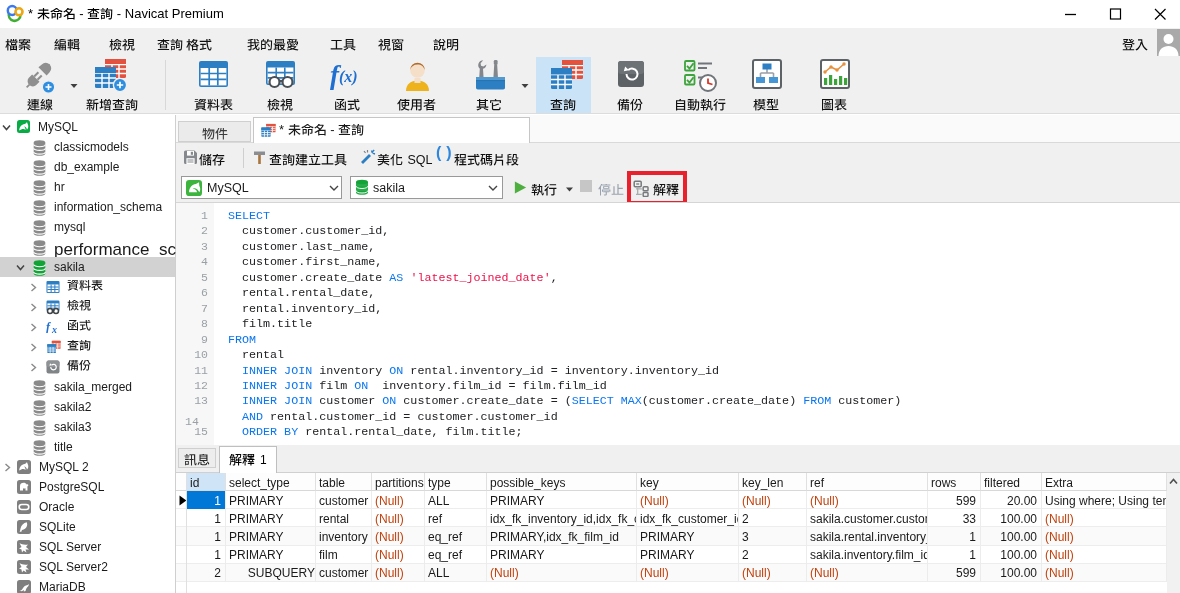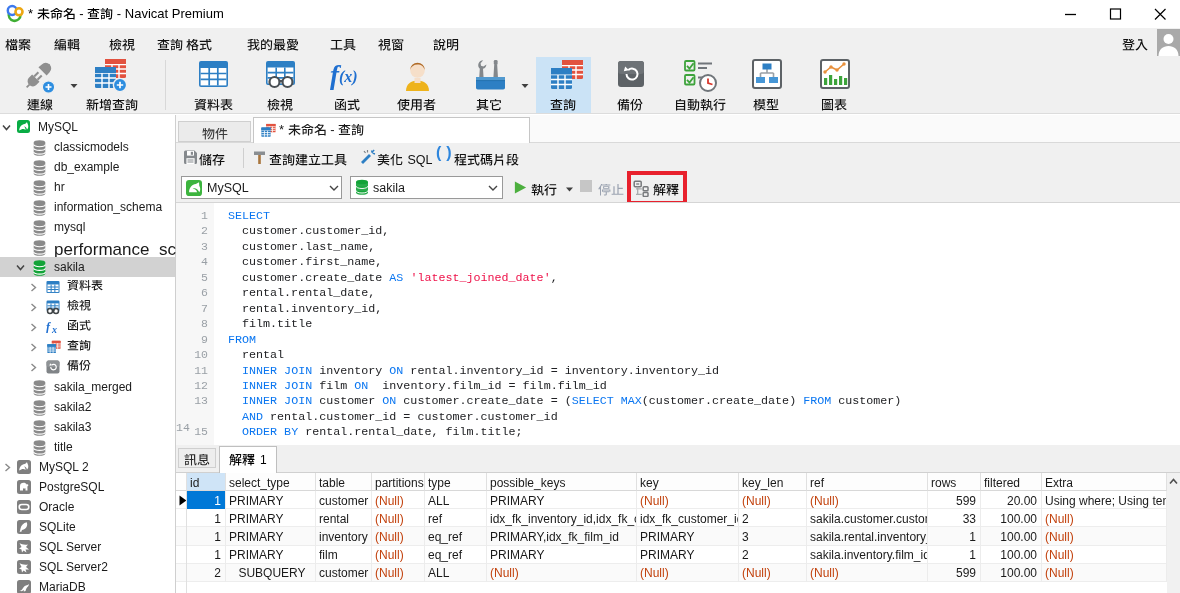--- a/index.html
+++ b/index.html
@@ -569,21 +569,21 @@
     <div class="abs" style="left:0;top:129.6px;width:38px;text-align:right;padding-right:6px;font:11.5px 'Liberation Mono',monospace;color:#9aa0a6">9</div>
     <pre class="abs code" style="left:52px;top:129.6px"><i>FROM</i></pre>
     <div class="abs" style="left:0;top:145.0px;width:38px;text-align:right;padding-right:6px;font:11.5px 'Liberation Mono',monospace;color:#9aa0a6">10</div>
     <pre class="abs code" style="left:52px;top:145.0px">  rental</pre>
     <div class="abs" style="left:0;top:160.5px;width:38px;text-align:right;padding-right:6px;font:11.5px 'Liberation Mono',monospace;color:#9aa0a6">11</div>
     <pre class="abs code" style="left:52px;top:160.5px">  <i>INNER JOIN</i> inventory <i>ON</i> rental.inventory_id = inventory.inventory_id</pre>
     <div class="abs" style="left:0;top:175.9px;width:38px;text-align:right;padding-right:6px;font:11.5px 'Liberation Mono',monospace;color:#9aa0a6">12</div>
     <pre class="abs code" style="left:52px;top:175.9px">  <i>INNER JOIN</i> film <i>ON</i>  inventory.film_id = film.film_id</pre>
     <div class="abs" style="left:0;top:191.4px;width:38px;text-align:right;padding-right:6px;font:11.5px 'Liberation Mono',monospace;color:#9aa0a6">13</div>
     <pre class="abs code" style="left:52px;top:191.4px">  <i>INNER JOIN</i> customer <i>ON</i> customer.create_date = (<i>SELECT</i> <i>MAX</i>(customer.create_date) <i>FROM</i> customer)</pre>
-    <div class="abs" style="left:0;top:218px;width:38px;text-align:left;padding-right:6px;font:11.5px 'Liberation Mono',monospace;color:#9aa0a6">14</div>
+    <div class="abs" style="left:0;top:212px;width:38px;text-align:center;padding-right:6px;font:11.5px 'Liberation Mono',monospace;color:#9aa0a6">14</div>
     <pre class="abs code" style="left:52px;top:206.8px">  <i>AND</i> rental.customer_id = customer.customer_id</pre>
     <div class="abs" style="left:0;top:222.3px;width:38px;text-align:right;padding-right:6px;font:11.5px 'Liberation Mono',monospace;color:#9aa0a6">15</div>
     <pre class="abs code" style="left:52px;top:222.3px">  <i>ORDER BY</i> rental.rental_date, film.title;</pre>
   </div>
 
 <div class="abs" style="left:176px;top:445px;width:1004px;height:28px;background:#f0f0f0;border-bottom:1px solid #d0d0d0">
   <div class="abs cjk" style="left:2px;top:3px;width:38px;height:20px;background:#ededed;border:1px solid #cfcfcf;text-align:center;padding-top:1px;color:#2a2a2a"><svg style="vertical-align:-3.9px" width="26.0" height="14" viewBox="0 0 26.0 14">
         <path d="M1.1 3.4H4.8V4.3H1.1ZM1.1 5.1H4.8V6.0H1.1ZM0.6 1.6H5.3V2.6H0.6ZM1.6 6.9H4.8V10.7H1.6V9.8H3.9V7.8H1.6ZM1.1 6.9H2.0V11.3H1.1ZM1.9 -0.2 2.8 -0.6Q3.0 -0.2 3.3 0.3Q3.5 0.7 3.7 1.1L2.8 1.6Q2.7 1.2 2.4 0.7Q2.2 0.2 1.9 -0.2ZM5.3 5.0H9.6V6.1H5.3ZM10.0 0.2H11.2Q11.2 1.4 11.2 2.6Q11.2 3.8 11.2 4.9Q11.2 6.0 11.2 6.9Q11.2 7.9 11.3 8.6Q11.4 9.3 11.5 9.7Q11.6 10.1 11.8 10.1Q11.8 10.1 11.8 9.9Q11.9 9.6 11.9 9.2Q11.9 8.8 12.0 8.4Q12.1 8.5 12.2 8.7Q12.3 8.9 12.4 9.0Q12.5 9.2 12.6 9.3Q12.5 10.2 12.3 10.7Q12.2 11.2 11.9 11.3Q11.6 11.4 11.3 11.3Q10.9 11.1 10.6 10.5Q10.4 9.8 10.3 8.8Q10.1 7.7 10.1 6.4Q10.0 5.0 10.0 3.4Q10.0 1.9 10.0 0.2ZM7.0 0.9H8.0V11.5H7.0ZM5.4 0.2H10.6V1.3H5.4ZM16.6 3.3V4.2H22.3V3.3ZM16.6 5.1V6.0H22.3V5.1ZM16.6 1.5V2.4H22.3V1.5ZM15.5 0.6H23.5V6.9H15.5ZM18.9 -0.7 20.3 -0.5Q20.1 -0.1 19.9 0.3Q19.7 0.7 19.5 1.0L18.4 0.8Q18.6 0.5 18.7 0.1Q18.9 -0.4 18.9 -0.7ZM16.4 7.7H17.5V9.8Q17.5 10.0 17.7 10.1Q17.9 10.2 18.5 10.2Q18.6 10.2 18.9 10.2Q19.1 10.2 19.4 10.2Q19.8 10.2 20.1 10.2Q20.4 10.2 20.7 10.2Q21.0 10.2 21.2 10.2Q21.5 10.2 21.7 10.1Q21.8 10.0 21.9 9.7Q22.0 9.3 22.0 8.7Q22.1 8.8 22.3 8.9Q22.5 9.0 22.7 9.0Q22.9 9.1 23.1 9.1Q23.0 10.0 22.8 10.4Q22.6 10.9 22.3 11.1Q21.9 11.2 21.2 11.2Q21.1 11.2 20.8 11.2Q20.6 11.2 20.2 11.2Q19.8 11.2 19.4 11.2Q19.1 11.2 18.8 11.2Q18.5 11.2 18.4 11.2Q17.6 11.2 17.2 11.1Q16.7 11.0 16.5 10.7Q16.4 10.3 16.4 9.8ZM18.4 7.3 19.3 6.8Q19.6 7.1 20.0 7.4Q20.3 7.8 20.6 8.1Q20.9 8.5 21.0 8.8L20.1 9.4Q20.0 9.1 19.7 8.7Q19.4 8.3 19.1 8.0Q18.7 7.6 18.4 7.3ZM22.8 7.9 23.9 7.4Q24.2 7.9 24.5 8.3Q24.8 8.8 25.0 9.3Q25.2 9.7 25.3 10.1L24.2 10.6Q24.1 10.2 23.9 9.8Q23.7 9.3 23.4 8.8Q23.1 8.3 22.8 7.9ZM14.8 7.7 15.8 8.1Q15.7 8.5 15.5 9.0Q15.3 9.5 15.0 10.0Q14.8 10.5 14.6 10.9L13.5 10.3Q13.8 10.0 14.0 9.5Q14.3 9.1 14.5 8.6Q14.7 8.1 14.8 7.7Z" fill="currentColor"></path>
       </svg></div>
   <div class="abs cjk" style="left:43px;top:1px;width:58px;height:27px;background:#fff;border:1px solid #bfbfbf;border-bottom:none;text-align:center;padding-top:3px;color:#000"><svg style="vertical-align:-3.9px" width="26.0" height="14" viewBox="0 0 26.0 14">
@@ -723,21 +723,21 @@
     <div class="abs" style="left:752px;top:75.1px;width:52px;padding-right:4px;text-align:right;font-size:12px;color:#1a1a1a;white-space:nowrap;overflow:hidden">1</div>
     <div class="abs" style="left:805px;top:72.6px;width:61px;height:18.2px;border-right:1px solid #ececec;"></div>
     <div class="abs" style="left:805px;top:75.1px;width:60px;padding-right:4px;text-align:right;font-size:12px;color:#1a1a1a;white-space:nowrap;overflow:hidden">100.00</div>
     <div class="abs" style="left:866px;top:72.6px;width:125px;height:18.2px;border-right:1px solid #ececec;"></div>
     <div class="abs" style="left:866px;top:75.1px;width:124px;padding-left:3px;text-align:left;font-size:12px;color:#1a1a1a;white-space:nowrap;overflow:hidden"><n>(Null)</n></div>
     <div class="abs" style="left:0;top:90.8px;width:1004px;height:18.2px;background:#fafafa;border-bottom:1px solid #ededed"></div>
     <div class="abs" style="left:0px;top:90.8px;width:11px;height:18.2px;border-right:1px solid #ececec;"></div>
     <div class="abs" style="left:11px;top:90.8px;width:39px;height:18.2px;border-right:1px solid #ececec;"></div>
     <div class="abs" style="left:11px;top:93.3px;width:38px;padding-right:4px;text-align:right;font-size:12px;color:#1a1a1a;white-space:nowrap;overflow:hidden">2</div>
     <div class="abs" style="left:50px;top:90.8px;width:90px;height:18.2px;border-right:1px solid #ececec;"></div>
-    <div class="abs" style="left:50px;top:93.3px;width:89px;padding-left:3px;text-align:center;font-size:12px;color:#1a1a1a;white-space:nowrap;overflow:hidden">SUBQUERY</div>
+    <div class="abs" style="left:50px;top:93.3px;width:89px;padding-left:3px;text-align:right;font-size:12px;color:#1a1a1a;white-space:nowrap;overflow:hidden">SUBQUERY</div>
     <div class="abs" style="left:140px;top:90.8px;width:56px;height:18.2px;border-right:1px solid #ececec;"></div>
     <div class="abs" style="left:140px;top:93.3px;width:55px;padding-left:3px;text-align:left;font-size:12px;color:#1a1a1a;white-space:nowrap;overflow:hidden">customer</div>
     <div class="abs" style="left:196px;top:90.8px;width:53px;height:18.2px;border-right:1px solid #ececec;"></div>
     <div class="abs" style="left:196px;top:93.3px;width:52px;padding-left:3px;text-align:left;font-size:12px;color:#1a1a1a;white-space:nowrap;overflow:hidden"><n>(Null)</n></div>
     <div class="abs" style="left:249px;top:90.8px;width:62px;height:18.2px;border-right:1px solid #ececec;"></div>
     <div class="abs" style="left:249px;top:93.3px;width:61px;padding-left:3px;text-align:left;font-size:12px;color:#1a1a1a;white-space:nowrap;overflow:hidden">ALL</div>
     <div class="abs" style="left:311px;top:90.8px;width:150px;height:18.2px;border-right:1px solid #ececec;"></div>
     <div class="abs" style="left:311px;top:93.3px;width:149px;padding-left:3px;text-align:left;font-size:12px;color:#1a1a1a;white-space:nowrap;overflow:hidden"><n>(Null)</n></div>
     <div class="abs" style="left:461px;top:90.8px;width:102px;height:18.2px;border-right:1px solid #ececec;"></div>
     <div class="abs" style="left:461px;top:93.3px;width:101px;padding-left:3px;text-align:left;font-size:12px;color:#1a1a1a;white-space:nowrap;overflow:hidden"><n>(Null)</n></div>

